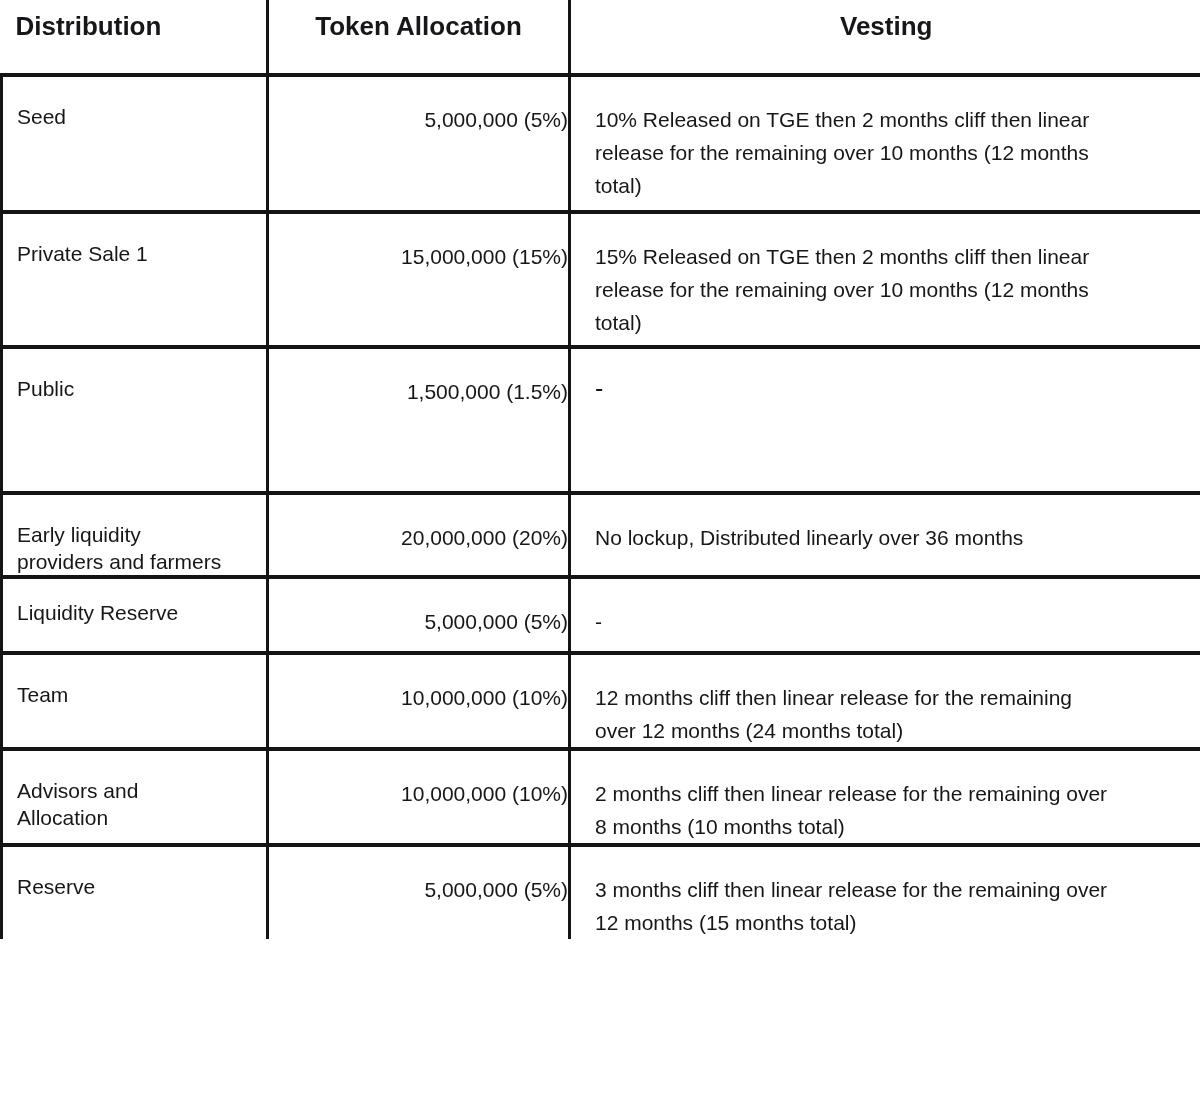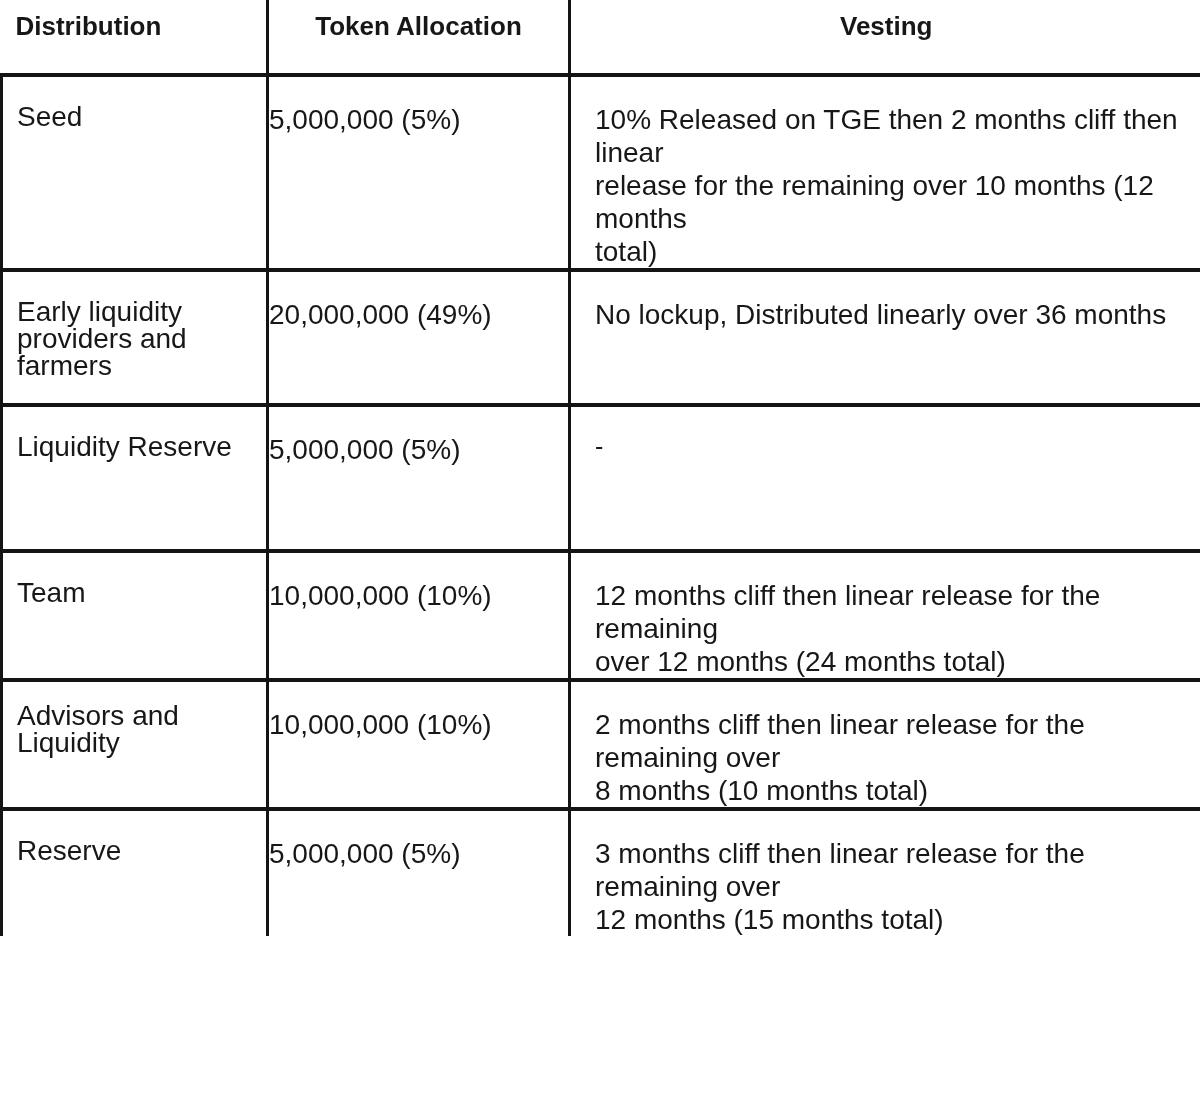--- a/index.html
+++ b/index.html
@@ -39,31 +39,31 @@
   thead tr { height: 75px; }
   thead th {
     font-size: 26px;
     font-weight: bold;
     padding-top: 11px;
     text-align: center;
   }
   thead th.c-dist { text-align: left; padding-left: 14px; }
 
   td {
-    font-size: 28px;
+    font-size: 21px;
     line-height: 33px;
     padding-top: 26px;
   }
   td.c-dist {
     padding-left: 14px;
     padding-right: 6px;
     line-height: 27px;
     white-space: pre-line;
   }
-  td.c-alloc { text-align: left; }
+  td.c-alloc { text-align: right; }
   td.c-vest {
     padding-left: 24px;
     padding-right: 6px;
     white-space: pre-line;
   }
 
   
   tbody tr:nth-child(1)  { height: 137px; }
   tbody tr:nth-child(2)  { height: 135px; }
   tbody tr:nth-child(3)  { height: 146px; }
@@ -102,48 +102,60 @@
     </thead>
     <tbody id="table-body">
     <tr>
       <td class="c-dist">Seed</td>
       <td class="c-alloc">5,000,000 (5%)</td>
       <td class="c-vest">10% Released on TGE then 2 months cliff then linear
 release for the remaining over 10 months (12 months
 total)</td>
     </tr>
 
+    <tr>
+      <td class="c-dist">Private Sale 1</td>
+      <td class="c-alloc">15,000,000 (15%)</td>
+      <td class="c-vest">15% Released on TGE then 2 months cliff then linear
+release for the remaining over 10 months (12 months
+total)</td>
+    </tr>
 
 
+    <tr>
+      <td class="c-dist">Public</td>
+      <td class="c-alloc">1,500,000 (1.5%)</td>
+      <td class="c-vest">-</td>
+    </tr>
 
     <tr>
       <td class="c-dist">Early liquidity
 providers and farmers</td>
-      <td class="c-alloc">20,000,000 (49%)</td>
+      <td class="c-alloc">20,000,000 (20%)</td>
       <td class="c-vest">No lockup, Distributed linearly over 36 months</td>
     </tr>
 
     <tr>
       <td class="c-dist">Liquidity Reserve</td>
       <td class="c-alloc">5,000,000 (5%)</td>
       <td class="c-vest">-</td>
     </tr>
 
 
 
     <tr>
       <td class="c-dist">Team</td>
       <td class="c-alloc">10,000,000 (10%)</td>
       <td class="c-vest">12 months cliff then linear release for the remaining
 over 12 months (24 months total)</td>
     </tr>
 
     <tr>
       <td class="c-dist">Advisors and
-Liquidity</td>
+Allocation</td>
       <td class="c-alloc">10,000,000 (10%)</td>
       <td class="c-vest">2 months cliff then linear release for the remaining over
 8 months (10 months total)</td>
     </tr>
 
     <tr>
       <td class="c-dist">Reserve</td>
       <td class="c-alloc">5,000,000 (5%)</td>
       <td class="c-vest">3 months cliff then linear release for the remaining over
 12 months (15 months total)</td>

